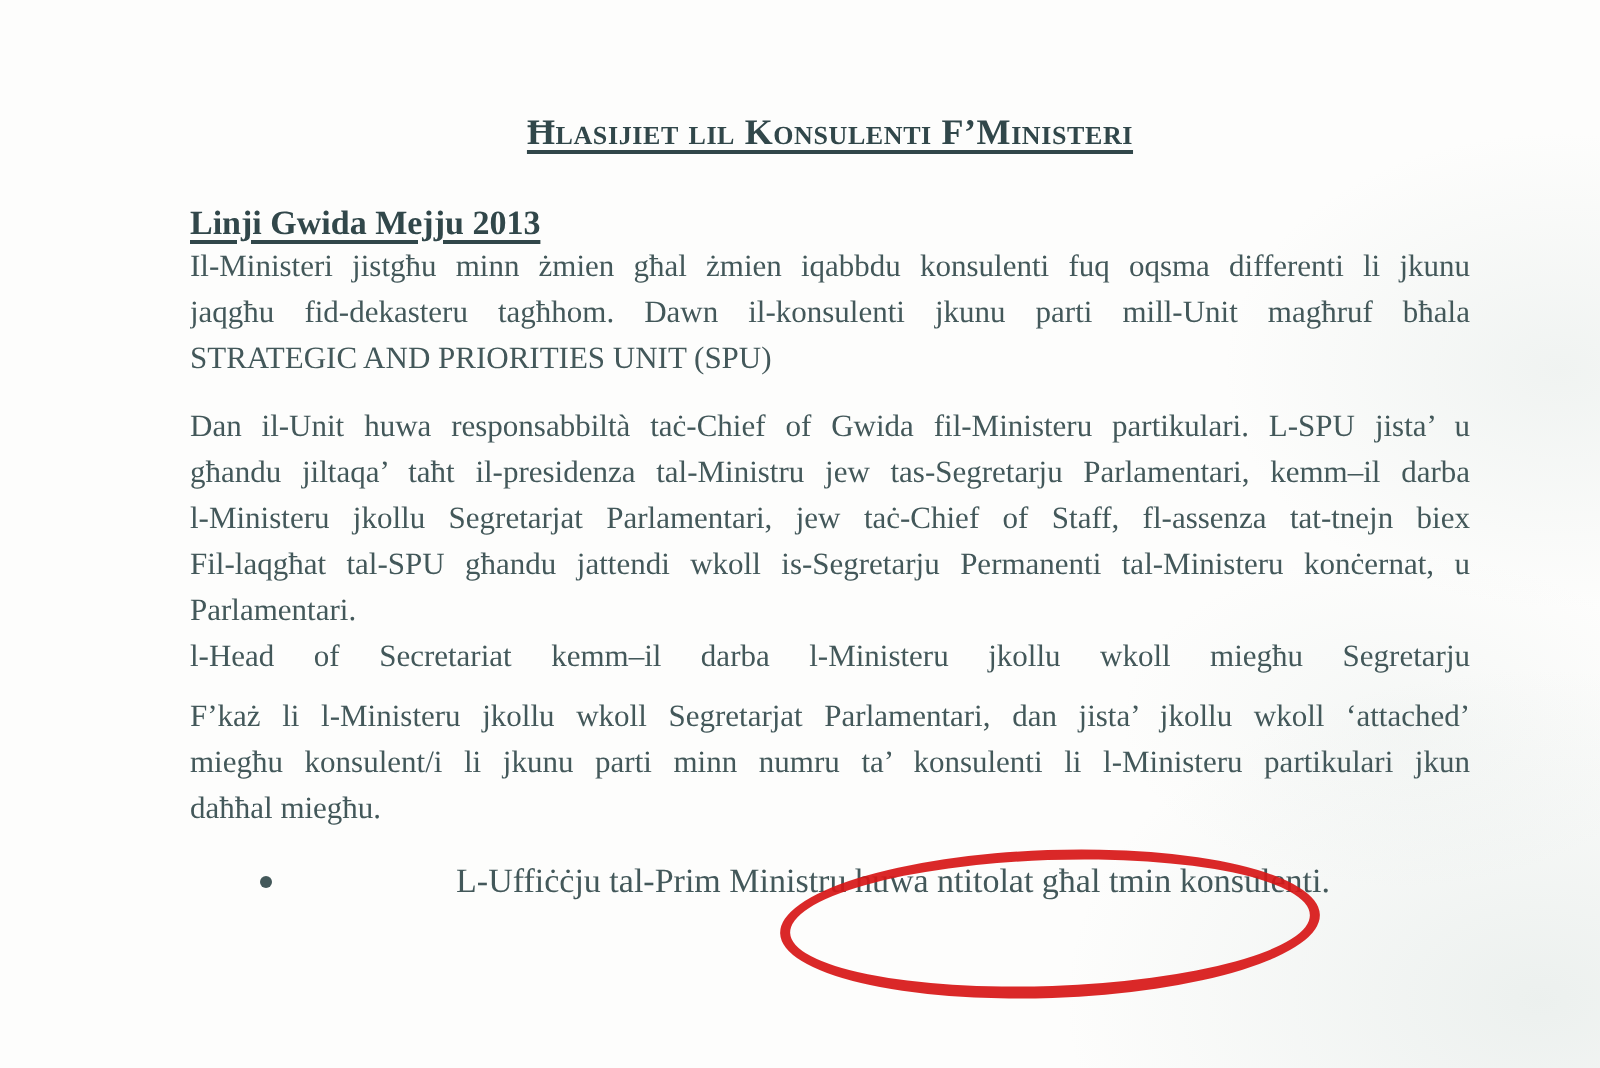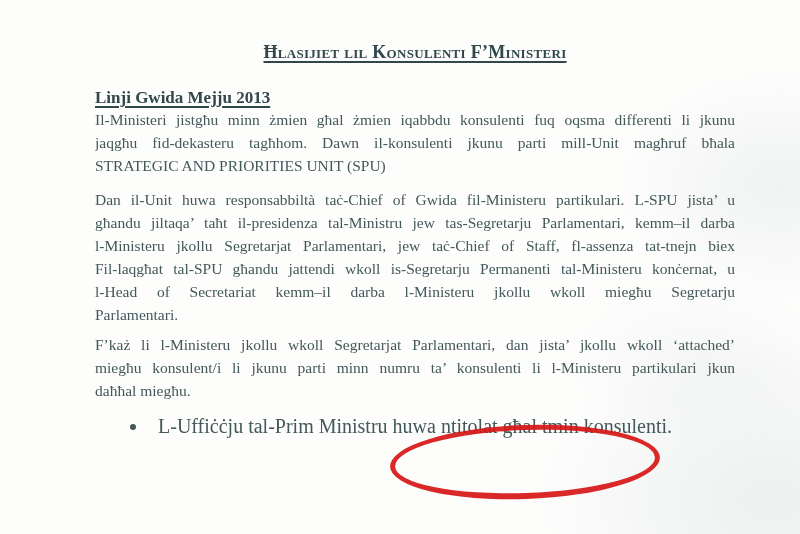--- a/index.html
+++ b/index.html
@@ -5,21 +5,21 @@
   html, body { margin: 0; padding: 0; }
   body {
     width: 800px; height: 534px; overflow: hidden;
     background: #ffffff;
     font-family: "Liberation Serif", "DejaVu Serif", serif;
   }
   .page {
     position: relative;
     width: 800px; height: 534px;
     box-sizing: border-box;
-    padding: 42px 65px 0 95px;
+    padding: 56px 65px 0 95px;
     color: #43585a;
     background:
       radial-gradient(240px 170px at 780px 185px, rgba(188,204,199,0.20), rgba(188,204,199,0) 70%),
       radial-gradient(330px 230px at 770px 500px, rgba(188,204,199,0.26), rgba(188,204,199,0) 72%),
       radial-gradient(200px 120px at 700px 360px, rgba(188,204,199,0.12), rgba(188,204,199,0) 70%),
       #fdfdfc;
   }
   .doc-title {
     text-align: center;
     font-weight: bold;
@@ -55,21 +55,22 @@
     text-align-last: justify;
   }
   .line.last {
     text-align: left;
     text-align-last: left;
   }
   .bullet-list {
     margin: 13px 0 0 0;
     padding: 0;
     list-style: none;
-    font-size: 20px;
+    font-size: 17px;
+    text-align: center;
   }
   .bullet-item {
     position: relative;
     padding-left: 63px;
     line-height: 23px;
     white-space: nowrap;
     overflow: hidden;
   }
   .bullet-item + .bullet-item { margin-top: 24px; }
   .bullet-dot {
@@ -104,22 +105,22 @@
     <div class="line">Il-Ministeri jistgħu minn żmien għal żmien iqabbdu konsulenti fuq oqsma differenti li jkunu</div>
     <div class="line">jaqgħu fid-dekasteru tagħhom.  Dawn il-konsulenti jkunu parti mill-Unit magħruf bħala</div>
     <div class="line last">STRATEGIC AND PRIORITIES UNIT (SPU)</div>
   </div>
 
   <div class="para p2">
     <div class="line">Dan il-Unit huwa responsabbiltà taċ-Chief of Gwida fil-Ministeru partikulari.  L-SPU jista’ u</div>
     <div class="line">għandu jiltaqa’ taħt il-presidenza tal-Ministru jew tas-Segretarju Parlamentari, kemm–il darba</div>
     <div class="line">l-Ministeru jkollu Segretarjat Parlamentari, jew taċ-Chief of Staff, fl-assenza tat-tnejn biex</div>
     <div class="line">Fil-laqgħat tal-SPU għandu jattendi wkoll is-Segretarju Permanenti tal-Ministeru konċernat, u</div>
+    <div class="line last">Parlamentari.</div>
     <div class="line">l-Head of Secretariat kemm–il darba l-Ministeru jkollu wkoll miegħu Segretarju</div>
-    <div class="line last">Parlamentari.</div>
   </div>
 
   <div class="para p3">
     <div class="line">F’każ li l-Ministeru jkollu wkoll Segretarjat Parlamentari, dan jista’ jkollu wkoll ‘attached’</div>
     <div class="line">miegħu konsulent/i li jkunu parti minn numru ta’ konsulenti li l-Ministeru partikulari jkun</div>
     <div class="line last">daħħal miegħu.</div>
   </div>
 
   <ul class="bullet-list">
     <li class="bullet-item">

